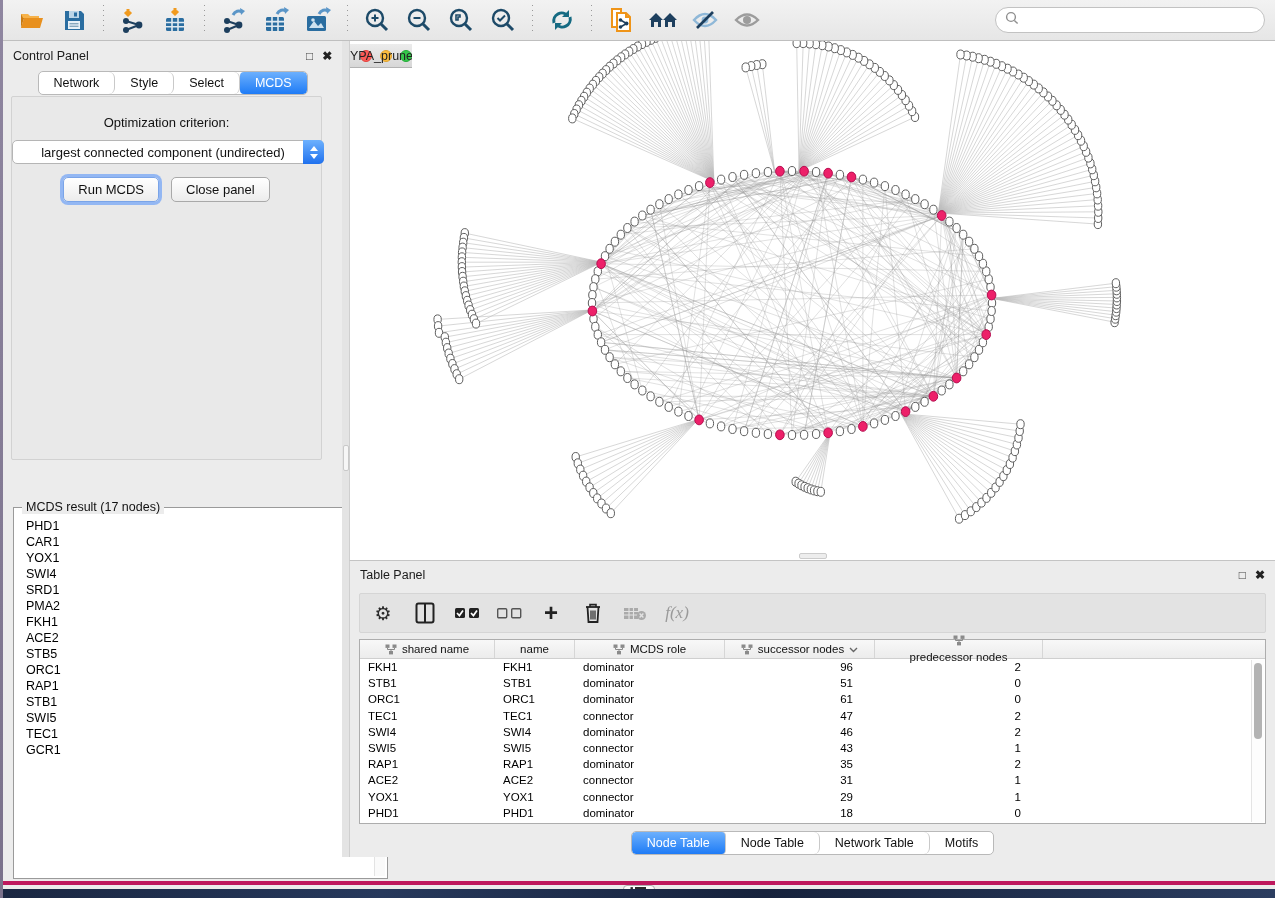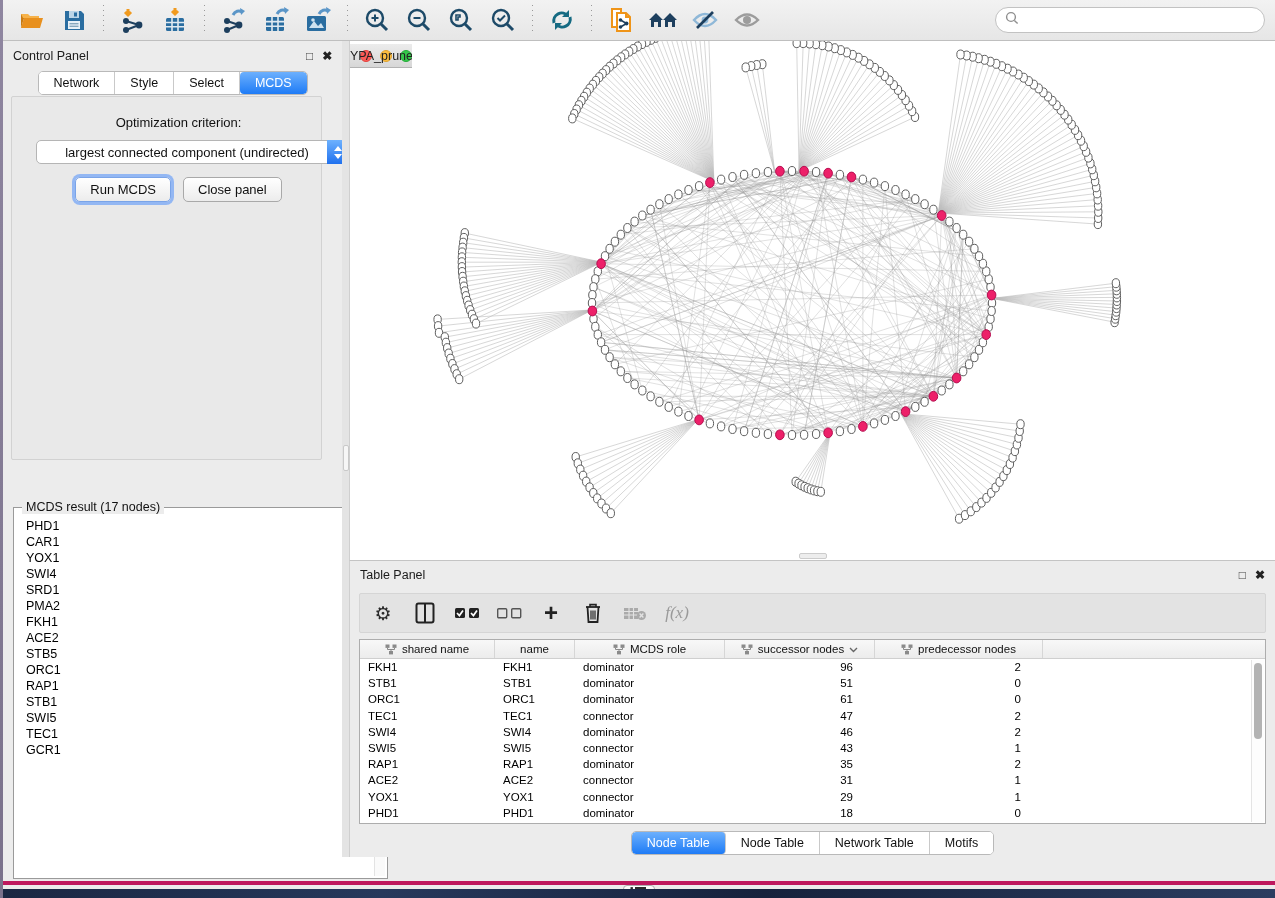--- a/index.html
+++ b/index.html
@@ -33,26 +33,26 @@
   .cpanel { width:399px; height:100%; background:#ececec; position:relative; }
   .panel-head { height:26px; display:flex; align-items:center; padding:4px 10px 0 10px;
     font-size:12.5px; color:#1b1b1b; }
   .panel-head .winbtns { margin-left:auto; display:flex; gap:9px; color:#333; }
   .winbtn { font-size:12px; line-height:12px; color:#444; cursor:default; }
   .winbtn.x { font-weight:bold; color:#222; }
 
   .tabbar { display:flex; justify-content:center; margin-top:4px; }
   .seg { display:flex; background:#fff; border:1px solid #b9b9b9; border-radius:5px; overflow:hidden; }
   .seg .tab { padding:4px 15px; font-size:12.5px; color:#111; background:#fff;
-    border-right:1px solid #c9c9c9; }
+    border-right:1px solid #c9c9c9;border-radius:6px; }
   .seg .tab:last-child { border-right:none; }
   .seg .tab.active { background:linear-gradient(#6cb0fd,#1e7bf6); color:#fff; border-radius:4px; }
 
   .cp-inset { position:absolute; left:8px; top:55px; width:311px; height:364px;
-    background:#e9e9e9; border:1px solid #d2d2d2; border-radius:2px; text-align:center;padding-left:24px; }
+    background:#e9e9e9; border:1px solid #d2d2d2; border-radius:2px; text-align:center; }
   .opt-label { margin-top:18px; font-size:13px; color:#111; }
   .dropdown { margin:10px auto 0; width:312px; height:24px; background:#fff;
     border:1px solid #b5b5b5; border-radius:5px; display:flex; align-items:center; position:relative; }
   .dropdown .val { flex:1; font-size:13px; padding-left:10px; text-align:center; color:#111;
     white-space:nowrap; overflow:hidden; }
   .stepper { width:21px; height:24px; margin-right:-1px; border-radius:0 5px 5px 0;
     background:linear-gradient(#6db1fe,#2071ee); display:flex; flex-direction:column;
     align-items:center; justify-content:center; gap:3px; }
   .stepper .up { width:0;height:0;border-left:4px solid transparent;border-right:4px solid transparent;border-bottom:5px solid #fff; }
   .stepper .dn { width:0;height:0;border-left:4px solid transparent;border-right:4px solid transparent;border-top:5px solid #fff; }
@@ -1267,21 +1267,21 @@
                       <rect x="4" y="7" width="4" height="3.4"></rect>
                     </g>
                     <path d="M2.5 4v1.5h7V4M6 5.5V7" stroke="#8a8a8a" fill="none"></path>
                   </svg>
                 </span>
                 <span>successor nodes</span>
                 <span><svg width="9" height="6" viewBox="0 0 9 6">
                     <path d="M1 1l3.5 3.5L8 1" stroke="#666" stroke-width="1.4" fill="none"></path>
                   </svg></span>
               </div>
-              <div class="th" style="width: 168px;">
+              <div class="th" style="width: 168px; flex-direction: column;">
                 <span class="colicon">
                   <svg width="12" height="11" viewBox="0 0 12 11">
                     <g fill="#8a8a8a">
                       <rect x="0.5" y="0.5" width="4" height="3.4"></rect>
                       <rect x="7.5" y="0.5" width="4" height="3.4"></rect>
                       <rect x="4" y="7" width="4" height="3.4"></rect>
                     </g>
                     <path d="M2.5 4v1.5h7V4M6 5.5V7" stroke="#8a8a8a" fill="none"></path>
                   </svg>
                 </span>

